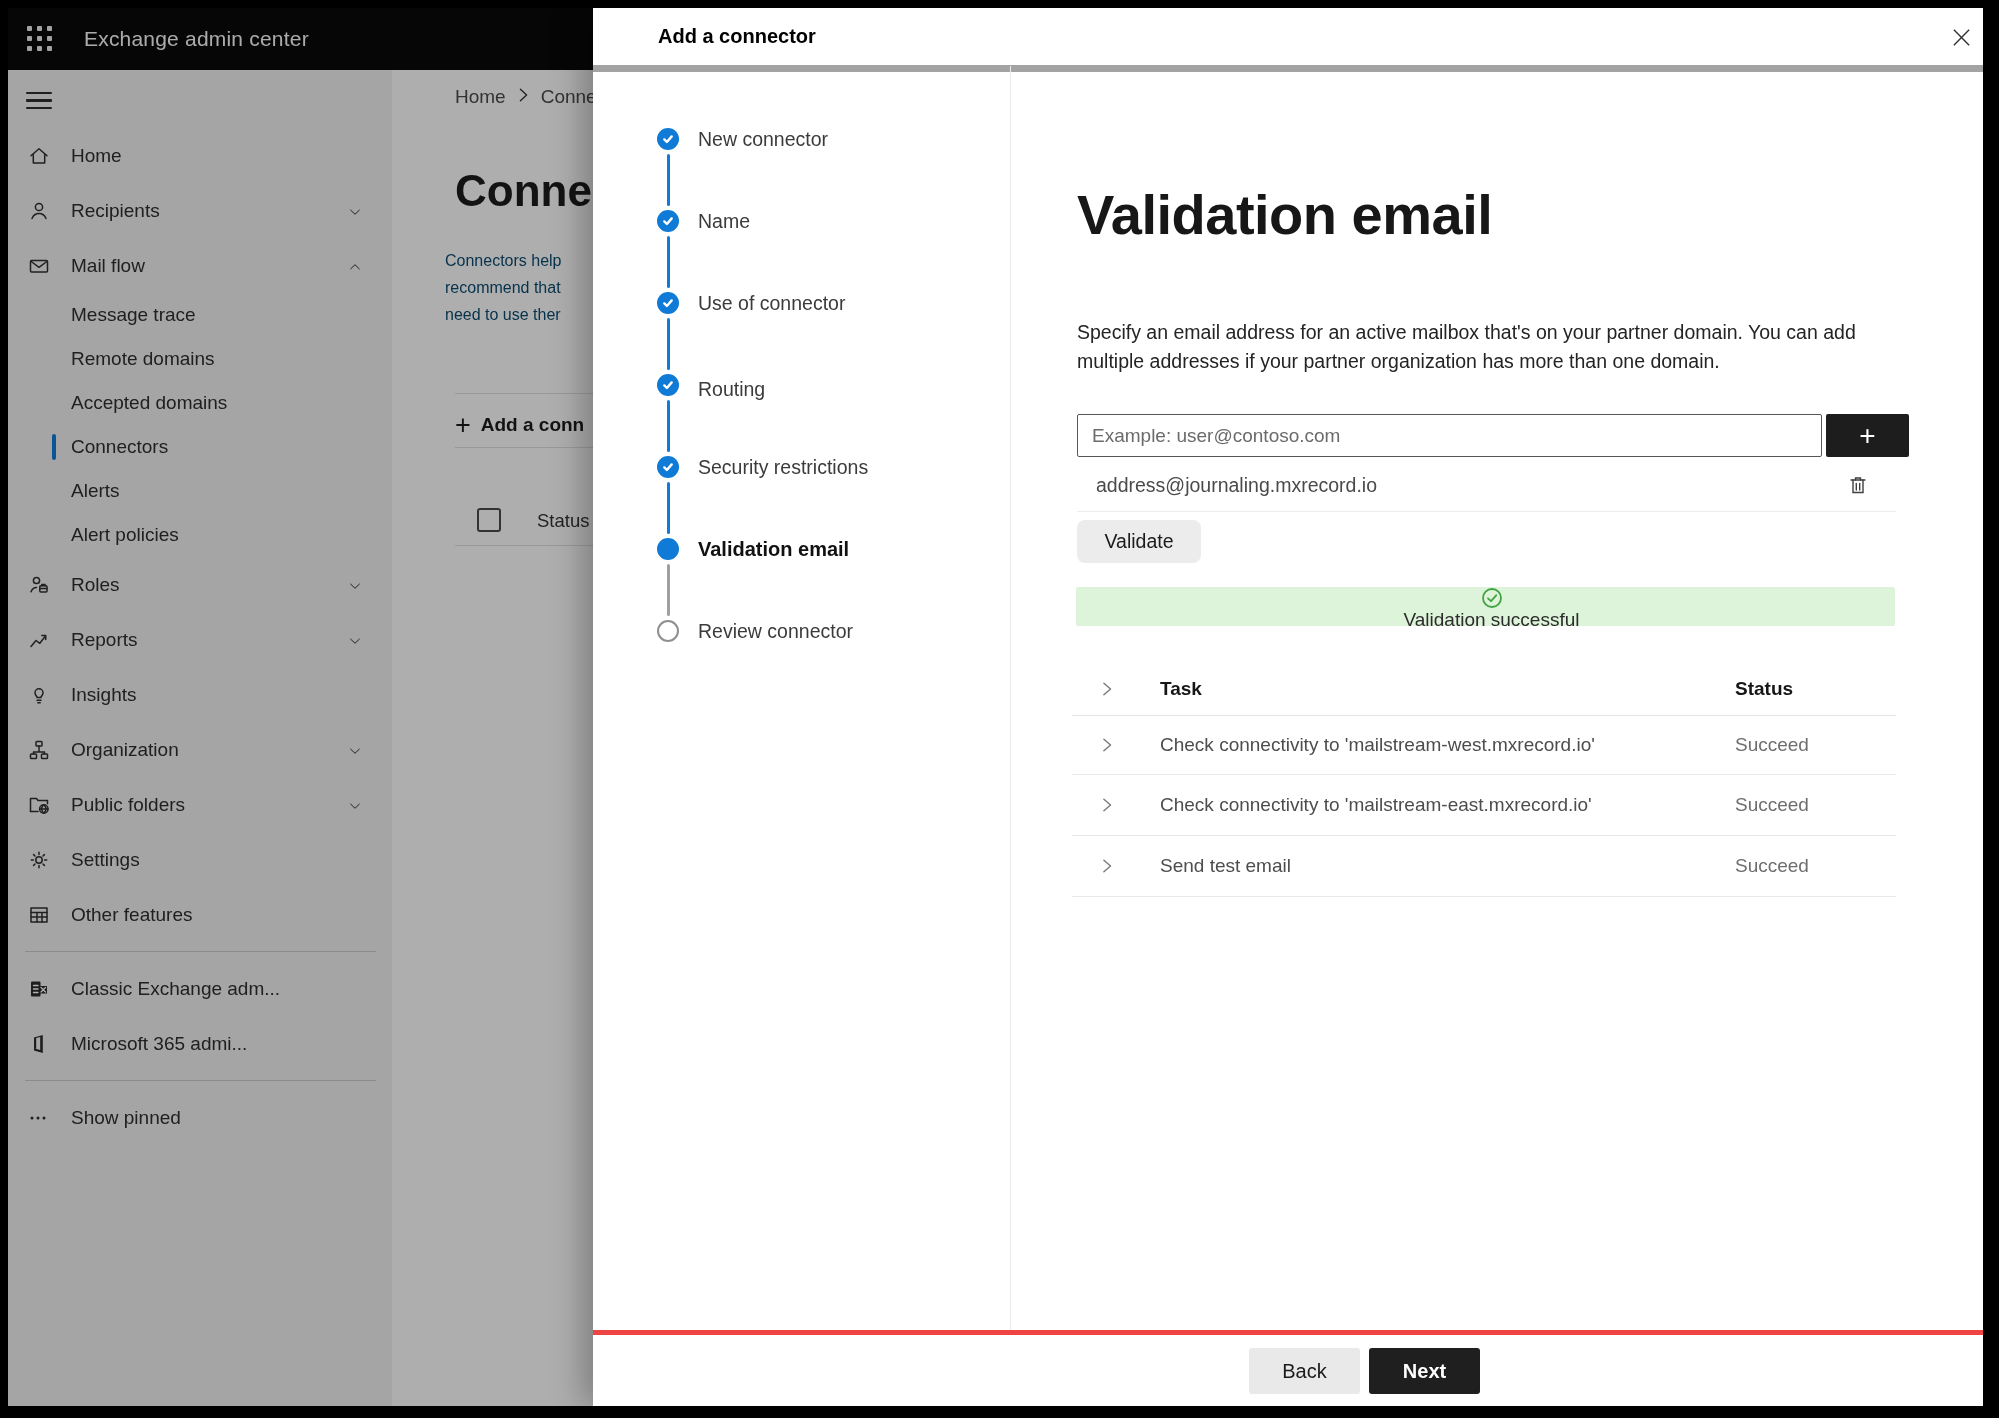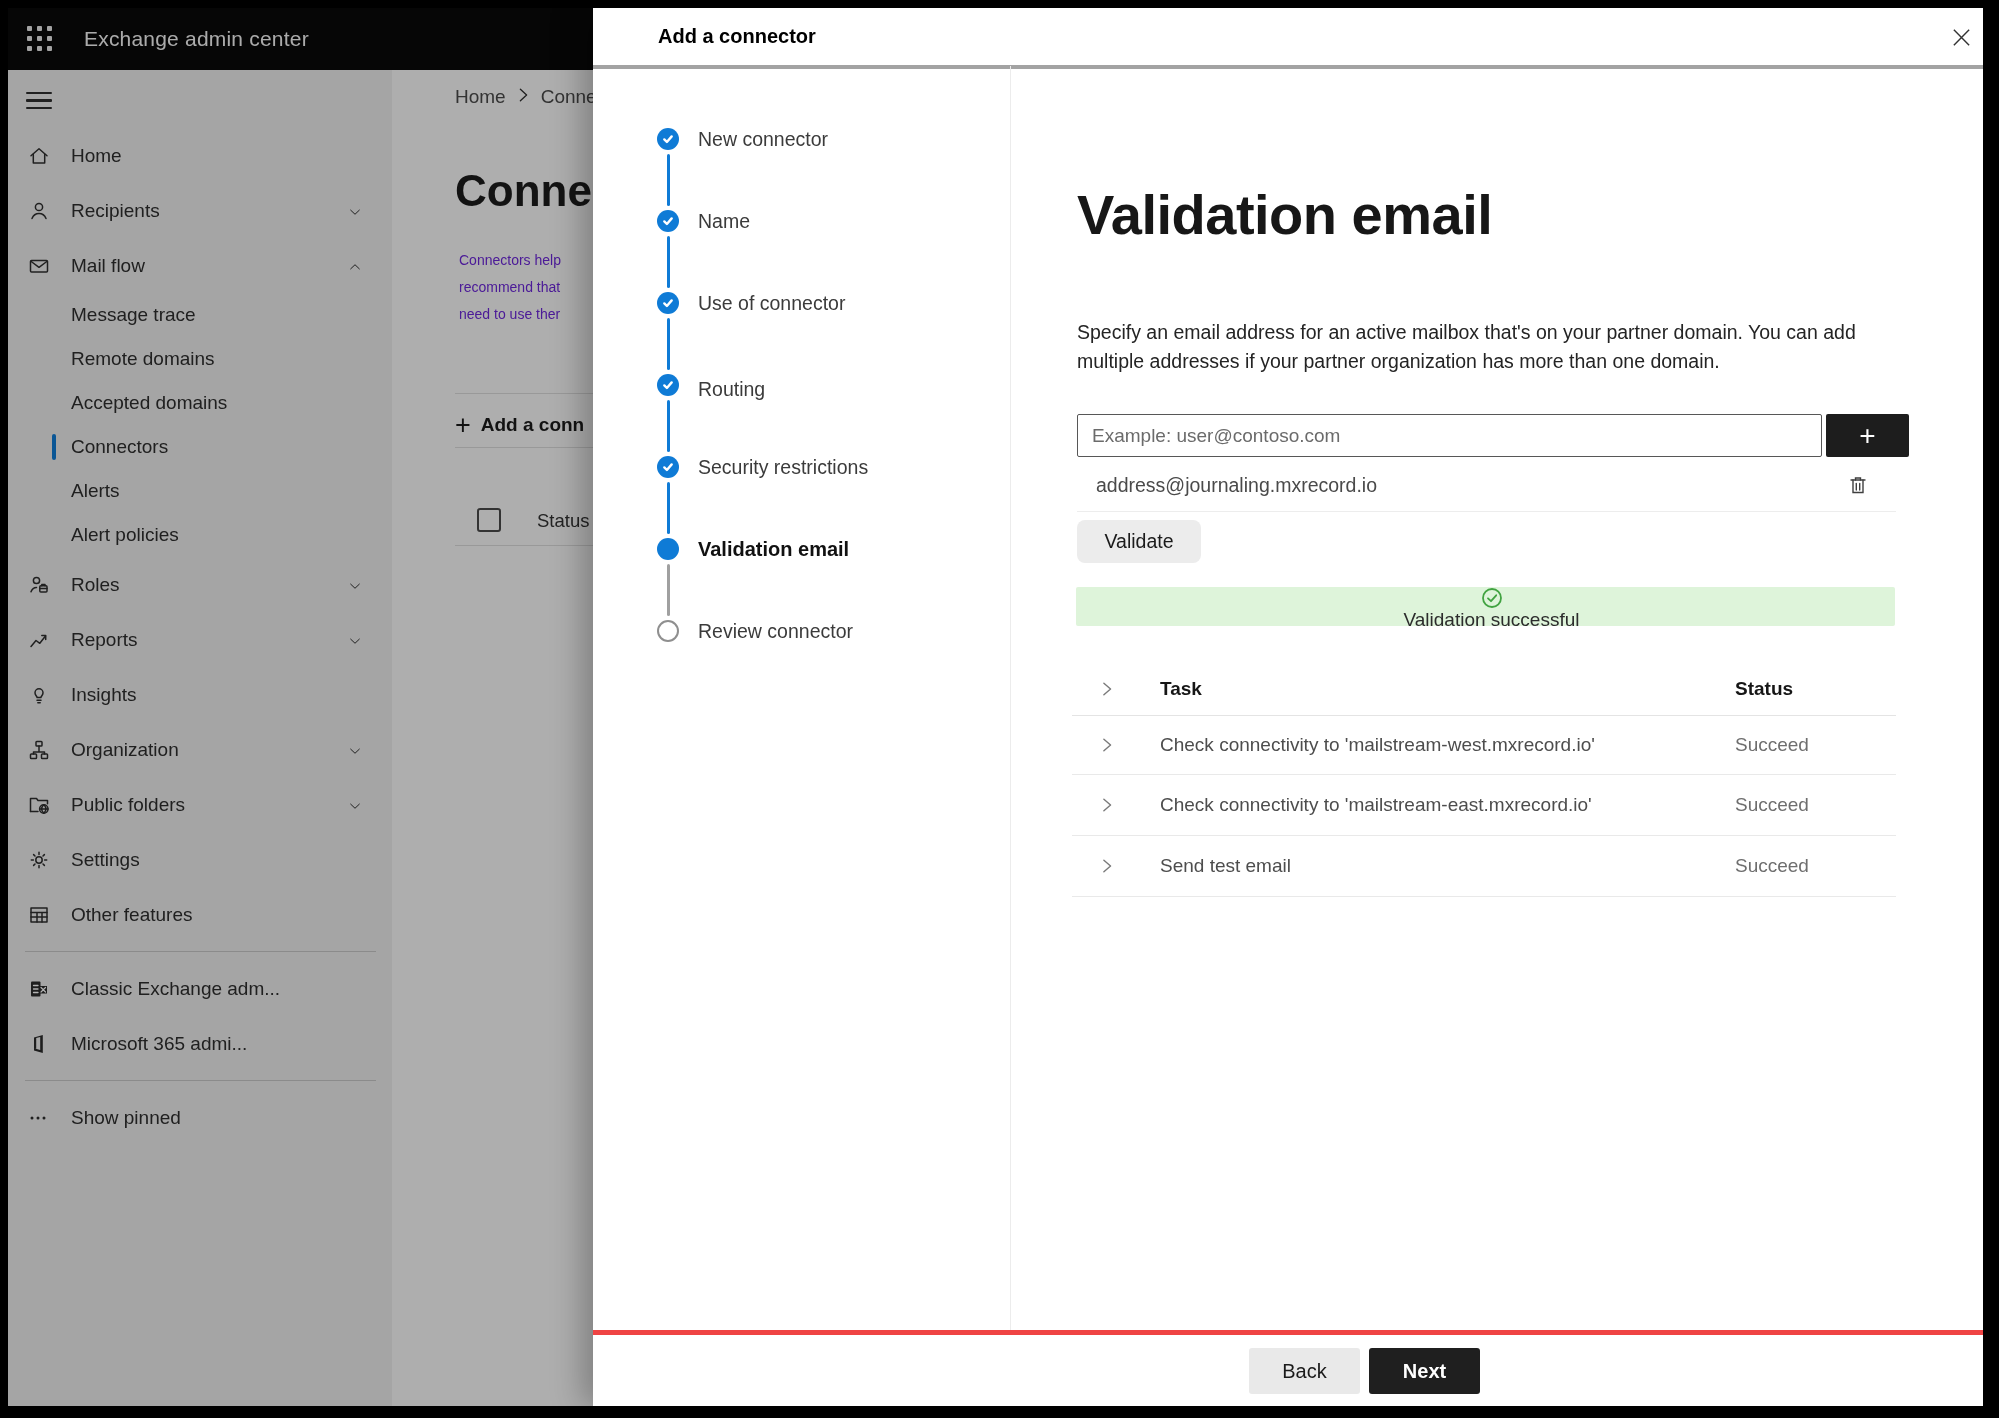--- a/index.html
+++ b/index.html
@@ -28,33 +28,33 @@
   .nav-item .chev svg{width:16px;height:16px;}
   .nav-item .selbar{position:absolute;left:44px;width:4px;height:26px;top:50%;margin-top:-13px;background:#0f7bd6;border-radius:2px;}
   .nav-divider{height:1px;background:#c8c8c8;margin:9px 16px 9px 17px;}
   svg.oi{fill:none;stroke:#2f2f2f;stroke-width:1.5;stroke-linecap:round;stroke-linejoin:round;}
 
   
   .bgcontent{position:absolute;left:384px;top:62px;right:0;bottom:0;background:#fafafa;z-index:1;}
   .crumb{position:absolute;left:63px;top:16px;font-size:19px;color:#4a4a4a;display:flex;align-items:center;gap:12px;}
   .crumb .sep svg{width:11px;height:16px;}
   .bg-h1{position:absolute;left:63px;top:96px;font-size:44px;font-weight:700;color:#1c1c1c;white-space:nowrap;}
-  .bg-para{position:absolute;left:67px;top:177px;font-size:14px;line-height:27px;color:#6d28d9;white-space:nowrap;}
+  .bg-para{position:absolute;left:53px;top:177px;font-size:16px;line-height:27px;color:#0c4a6e;white-space:nowrap;}
   .bg-div{position:absolute;left:63px;height:1px;background:#dcdcdc;width:400px;}
   .bg-add{position:absolute;left:63px;top:340px;height:30px;display:flex;align-items:center;gap:10px;font-size:19px;font-weight:700;color:#1a1a1a;cursor:pointer;white-space:nowrap;}
   .bg-add .plus{font-size:27px;font-weight:300;line-height:26px;}
   .bg-check{position:absolute;left:85px;top:438px;width:20px;height:20px;border:2px solid #4a4a4a;border-radius:3px;background:transparent;cursor:pointer;}
   .bg-status{position:absolute;left:145px;top:440px;font-size:18.5px;color:#333;}
 
   
   .overlay{position:absolute;left:0;top:0;width:585px;height:100%;background:rgba(0,0,0,0.30);z-index:5;}
 
   
   .dialog{position:absolute;left:585px;top:0;right:0;height:100%;background:#fff;z-index:6;box-shadow:-10px 0 30px rgba(0,0,0,0.28);}
-  .dlg-header{position:absolute;left:0;top:0;right:0;height:57px;border-bottom:4px solid #a3a3a3;}
+  .dlg-header{position:absolute;left:0;top:0;right:0;height:57px;border-bottom:7px solid #a3a3a3;}
   .dlg-title{position:absolute;left:65px;top:0;line-height:57px;font-size:20px;font-weight:700;color:#000;}
   .dlg-close{position:absolute;left:1354px;top:15px;width:28px;height:28px;cursor:pointer;display:flex;align-items:center;justify-content:center;}
   .dlg-close svg{width:21px;height:21px;fill:none;stroke:#333;stroke-width:1.5;}
   .vsep{position:absolute;left:417px;top:58px;width:1px;bottom:76px;background:#ececec;}
 
   
   .steps{position:absolute;left:0;top:0;width:417px;height:100%;}
   .step-dot{position:absolute;left:64px;width:22px;height:22px;border-radius:50%;box-sizing:border-box;display:flex;align-items:center;justify-content:center;}
   .step-dot.done,.step-dot.current{background:#0f7bd6;}
   .step-dot.upcoming{background:#fff;border:2.2px solid #8f8f8f;}

